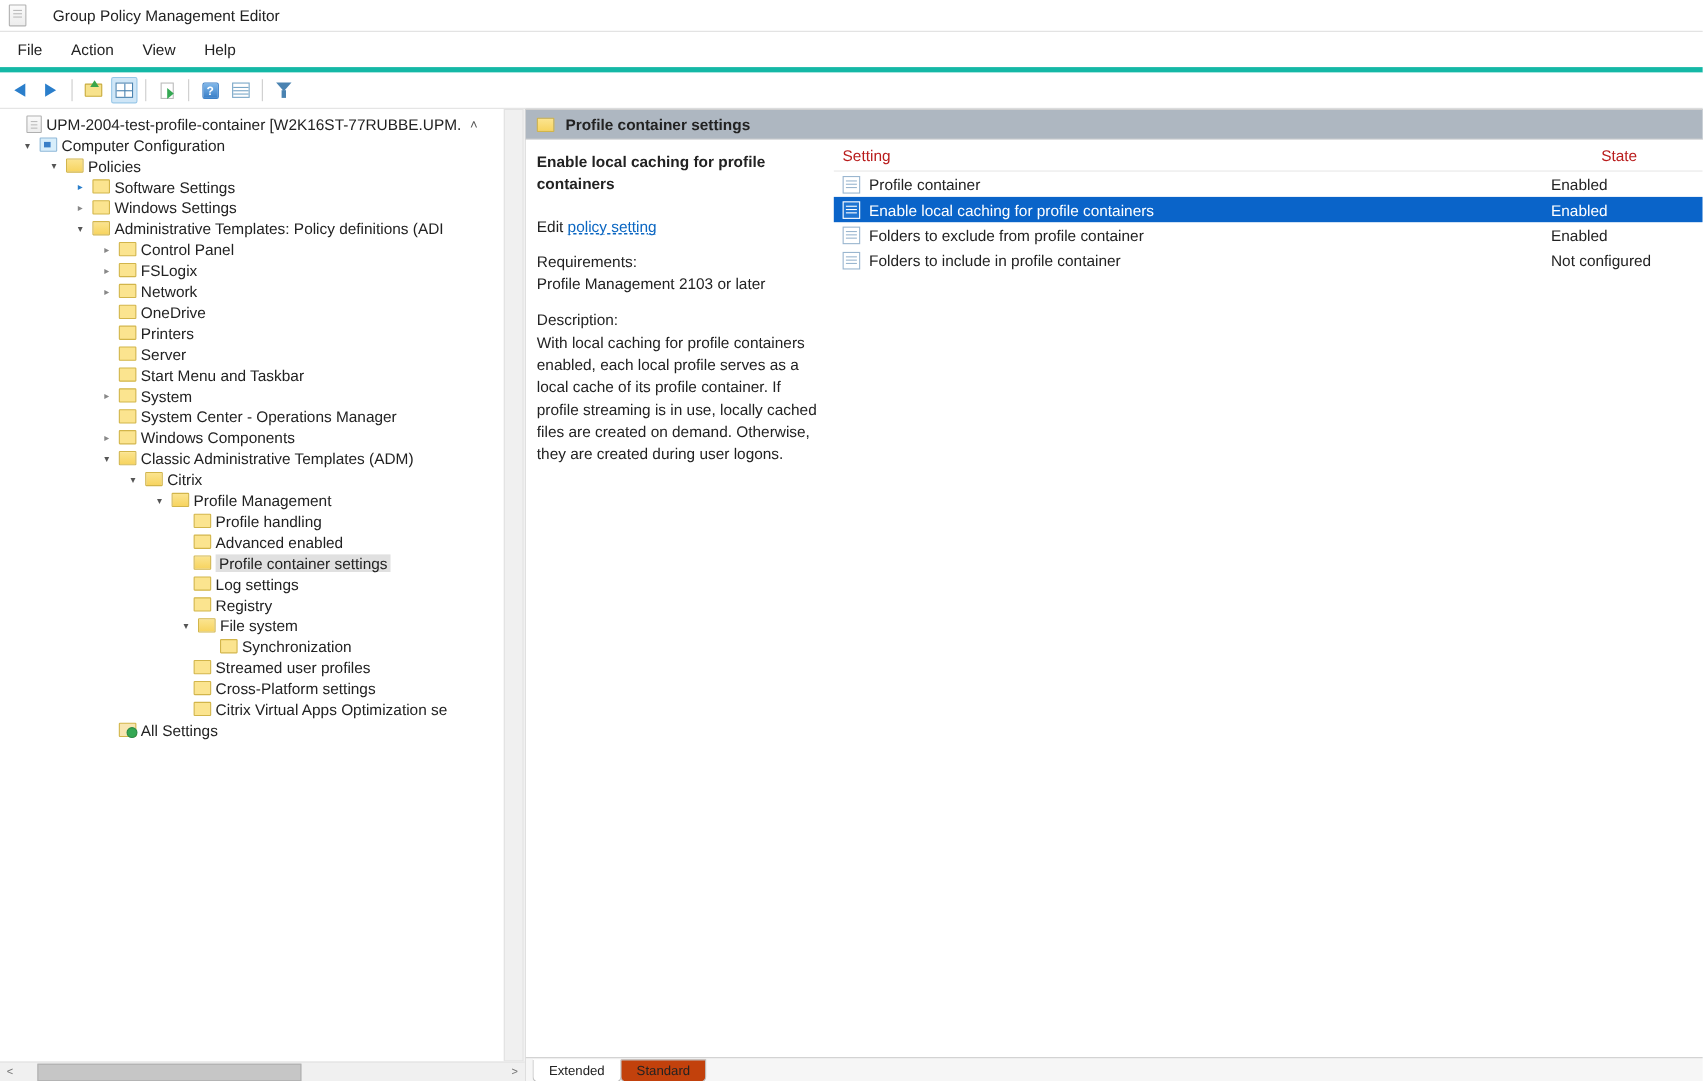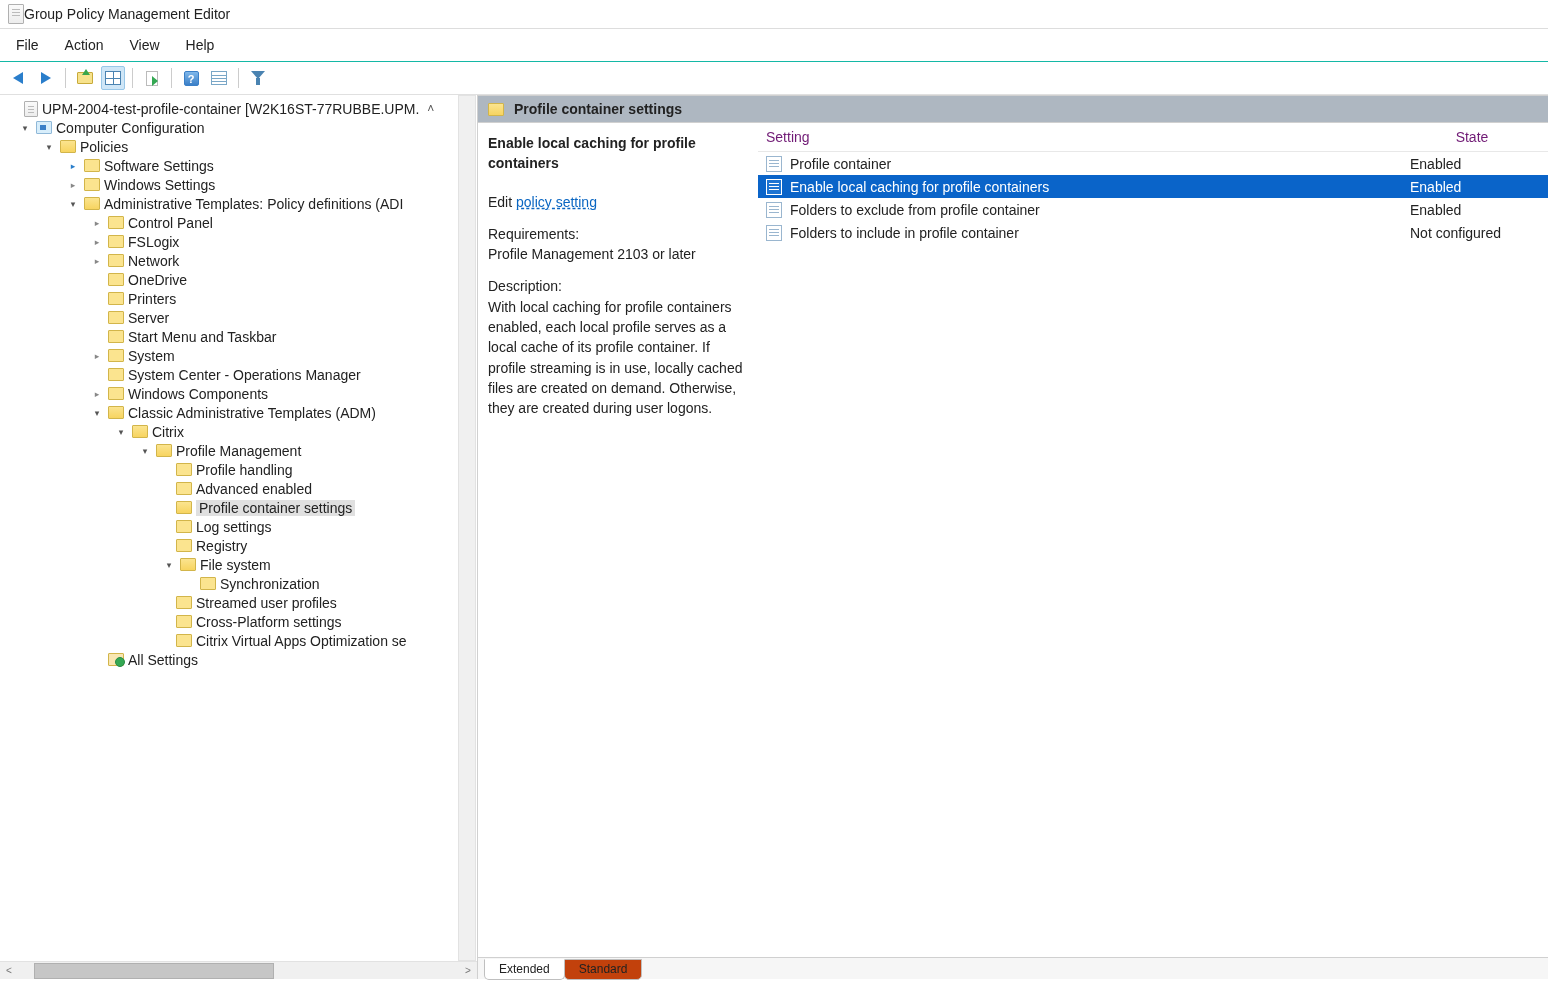--- a/index.html
+++ b/index.html
@@ -7,42 +7,42 @@
     font-family: "Segoe UI", Tahoma, sans-serif;
     font-size: 13px;
     background: #fff;
     width: 1548px;
     height: 983px;
     overflow: hidden;
     color: #222;
   }
   
   .titlebar {
-    display:flex; align-items:center; gap:0;
+    display:flex; align-items:center; gap:24px;
     padding:4px 8px;
     border-bottom:1px solid #ddd;
     background:#fff;
     font-size:14px;
   }
   .app-icon {
     width:16px; height:20px;
     border:1px solid #b0b0b0;
     background:linear-gradient(#fafafa,#ededed);
     border-radius:1px;
     position:relative;
   }
   .app-icon::after{
     content:""; position:absolute; left:3px; right:3px; top:4px; height:1px;
     background:#bbb; box-shadow:0 3px 0 #bbb,0 6px 0 #bbb;
   }
   
   .menubar{
     display:flex; gap:18px;
     padding:6px 12px;
-    border-bottom:1px solid #14b8a6;
+    border-bottom:5px solid #14b8a6;
     background:#fff;
     font-size:14px;
   }
   .menubar span{ cursor:default; padding:2px 4px;}
   
   .toolbar{
     display:flex; align-items:center; gap:4px;
     padding:4px 6px;
     border-bottom:1px solid #e0e0e0;
     background:#fff;
@@ -116,21 +116,21 @@
     background:#aeb7c1; color:#222; padding:0 10px; height:28px;
     display:flex;align-items:center;gap:10px; font-size:14px; font-weight:600;
     border-top:1px solid #d0d0d0;border-bottom:1px solid #d0d0d0;
   }
   .right-body{flex:1;display:flex;overflow:hidden;background:#fff;}
   .detail-col{width:280px;min-width:280px;padding:10px 14px 10px 10px;font-size:14px;line-height:1.45;}
   .detail-col h3{font-size:14px;font-weight:700;margin-bottom:18px;}
   .detail-col a{color:#0a66c2;text-decoration:underline;text-decoration-style:dashed;}
   .detail-block{margin-top:12px;}
   .settings-col{flex:1;display:flex;flex-direction:column;font-size:14px;}
-  .settings-header{display:flex;align-items:center;padding:6px 8px;border-bottom:1px solid #e8e8e8;color:#701a75;}
+  .settings-header{display:flex;align-items:center;padding:6px 8px;border-bottom:1px solid #e8e8e8;color:#b91c1c;}
   .settings-header .col-setting{flex:1;}
   .settings-header .col-state{width:130px;text-align:center;}
   .setting-row{display:flex;align-items:center;padding:3.5px 8px;gap:8px;}
   .setting-row.selected{background:#0a64c9;color:#fff;}
   .setting-row .ico{width:16px;height:16px;border:1px solid #9ab6cf;background:#fff;position:relative;flex-shrink:0;}
   .setting-row .ico::before{content:"";position:absolute;left:2px;right:2px;top:3px;height:1px;background:#9ab6cf;box-shadow:0 3px 0 #9ab6cf,0 6px 0 #9ab6cf;}
   .setting-row.selected .ico{background:#1e74d2;border-color:#fff;}
   .setting-row.selected .ico::before{background:#fff;box-shadow:0 3px 0 #fff,0 6px 0 #fff;}
   .setting-row .label{flex:1; white-space:nowrap;}
   .setting-row .state{width:130px; text-align:left;}

